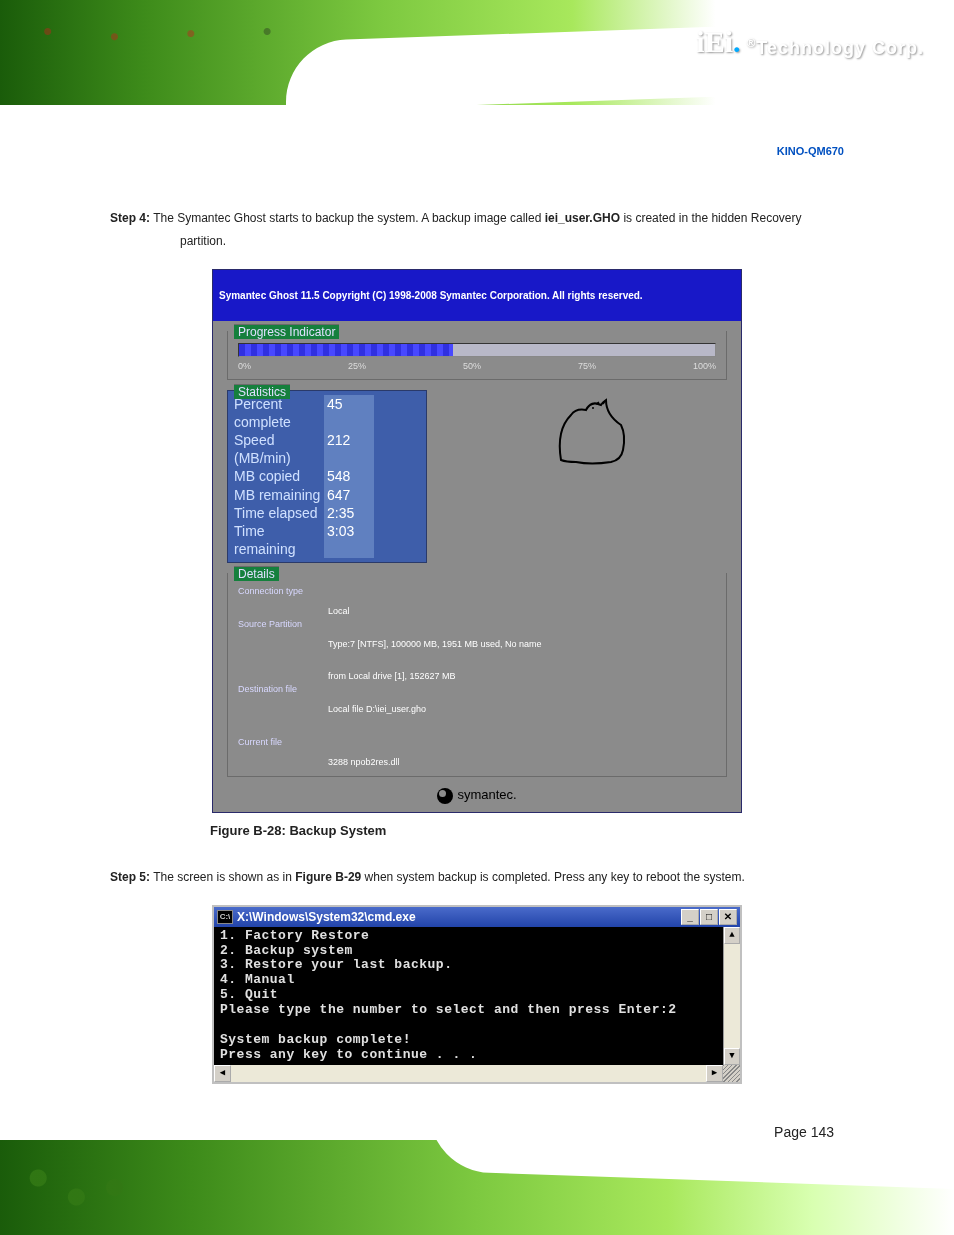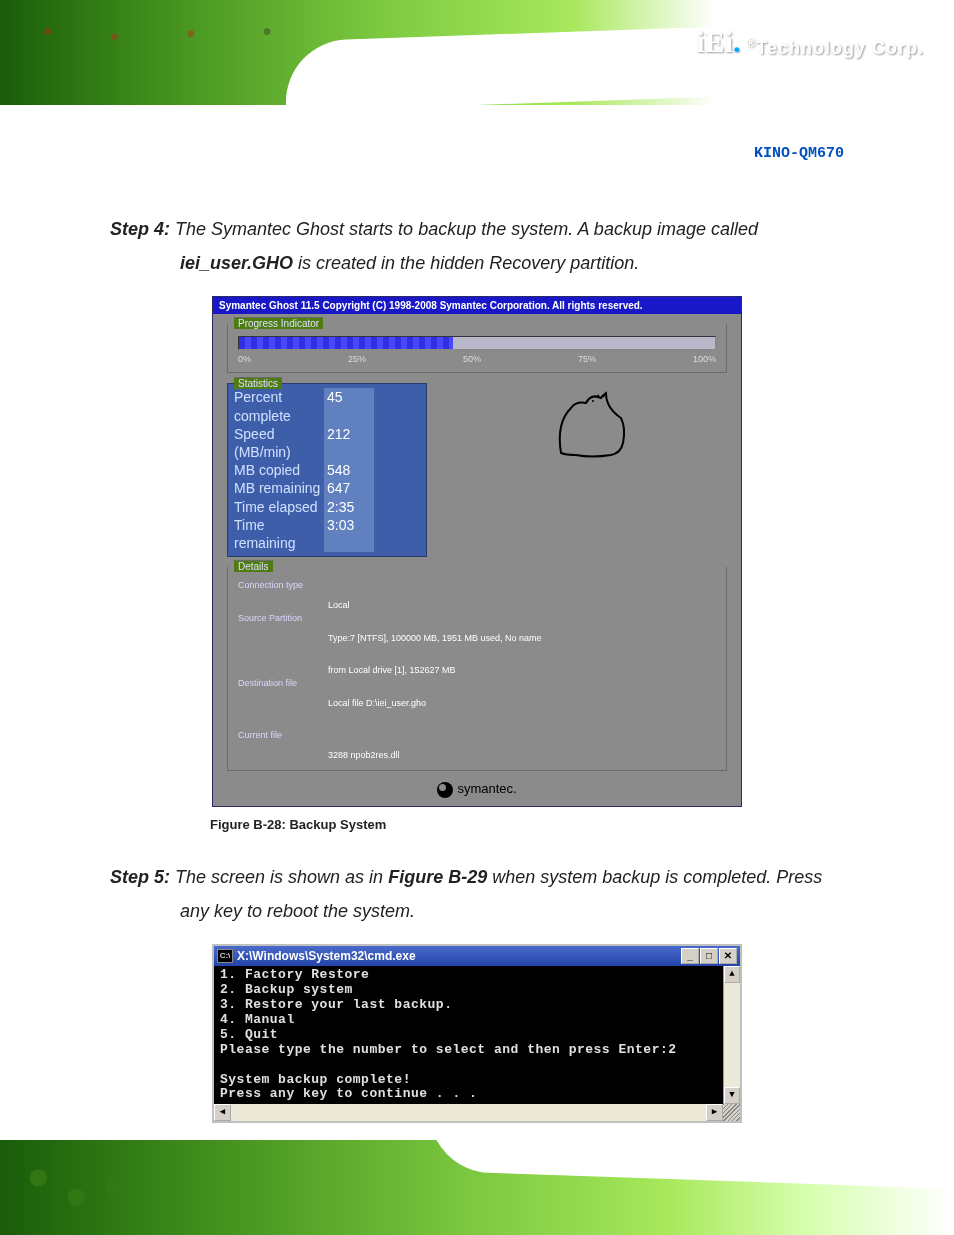--- a/index.html
+++ b/index.html
@@ -92,35 +92,34 @@
   background: #fff;
   border-radius: 0 0 0 60px;
   transform: skewY(2deg);
 }
 
 .content {
   padding: 40px 110px 0 110px;
 }
 .doc-title {
   text-align: right;
-  font-family: Liberation Mono, monospace;
-  font-size: 15px;
+  font-family: Liberation Sans, sans-serif;
+  font-size: 11px;
   color: #0050c0;
   font-weight: bold;
   margin-bottom: 50px;
 }
 .step {
   font-family: Verdana, sans-serif;
-  font-size: 18px;
+  font-size: 12px;
   color: #222;
   line-height: 1.9;
   margin-bottom: 8px;
   padding-left: 70px;
   text-indent: -70px;
-  font-style: italic;
 }
 .step-label { font-weight: bold; }
 .bold { font-weight: bold; }
 .fig-ref { font-weight: bold; }
 
 .figure {
   display: block;
   margin: 16px auto 8px auto;
 }
 .fig-caption {
@@ -135,41 +134,41 @@
 .ghost-window {
   width: 530px;
   background: #8b8b8b;
   border: 1px solid #2a2a6a;
   font-family: "MS Sans Serif", sans-serif;
   font-size: 10px;
 }
 .ghost-title {
   background: #1818c8;
   color: #fff;
-  padding: 3px 6px;
+  padding: 20px 6px;
   font-size: 10px;
   font-weight: bold;
 }
 .ghost-body { padding: 10px 14px 8px 14px; }
 .ghost-group {
   border: 1px solid #6b6b6b;
   border-top: none;
   position: relative;
   padding: 12px 10px 8px 10px;
   margin-bottom: 10px;
 }
 .ghost-group-label {
   position: absolute;
   top: -7px;
   left: 6px;
-  background: #4d7c0f;
+  background: #15803d;
   padding: 0 4px;
   color: #e0e0ff;
   border-top: 1px solid #6b6b6b;
-  font-size: 10px;
+  font-size: 12px;
 }
 .progress-track {
   height: 14px;
   background: #b8b8c8;
   border: 1px inset #888;
   position: relative;
   margin-bottom: 4px;
 }
 .progress-fill {
   height: 100%;

